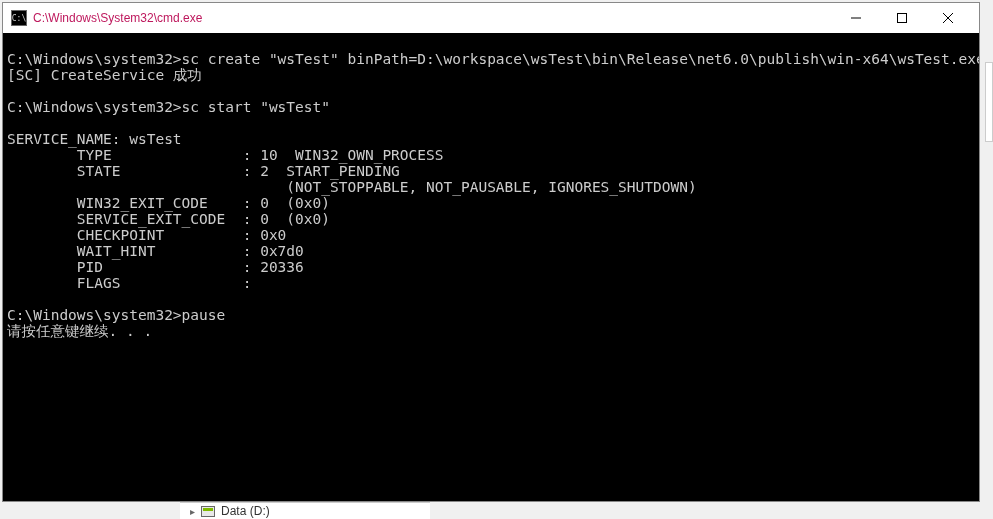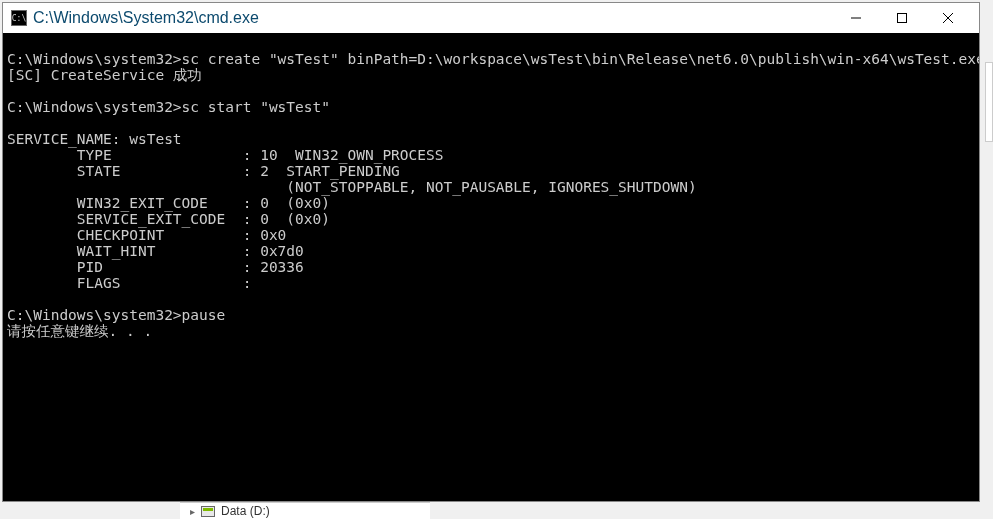--- a/index.html
+++ b/index.html
@@ -37,22 +37,22 @@
       border: 1px solid #666;
       margin-right: 6px;
       display: flex;
       align-items: center;
       justify-content: center;
       font-size: 8px;
       font-family: monospace;
       color: #ccc;
     }
     .titlebar-title {
-      font-size: 16px;
-      color: #0c4a6e;
+      font-size: 12px;
+      color: #be185d;
       flex: 0 0 auto;
     }
     .titlebar-spacer { flex: 1; }
     .win-button {
       width: 46px;
       height: 30px;
       display: flex;
       align-items: center;
       justify-content: center;
       cursor: pointer;

